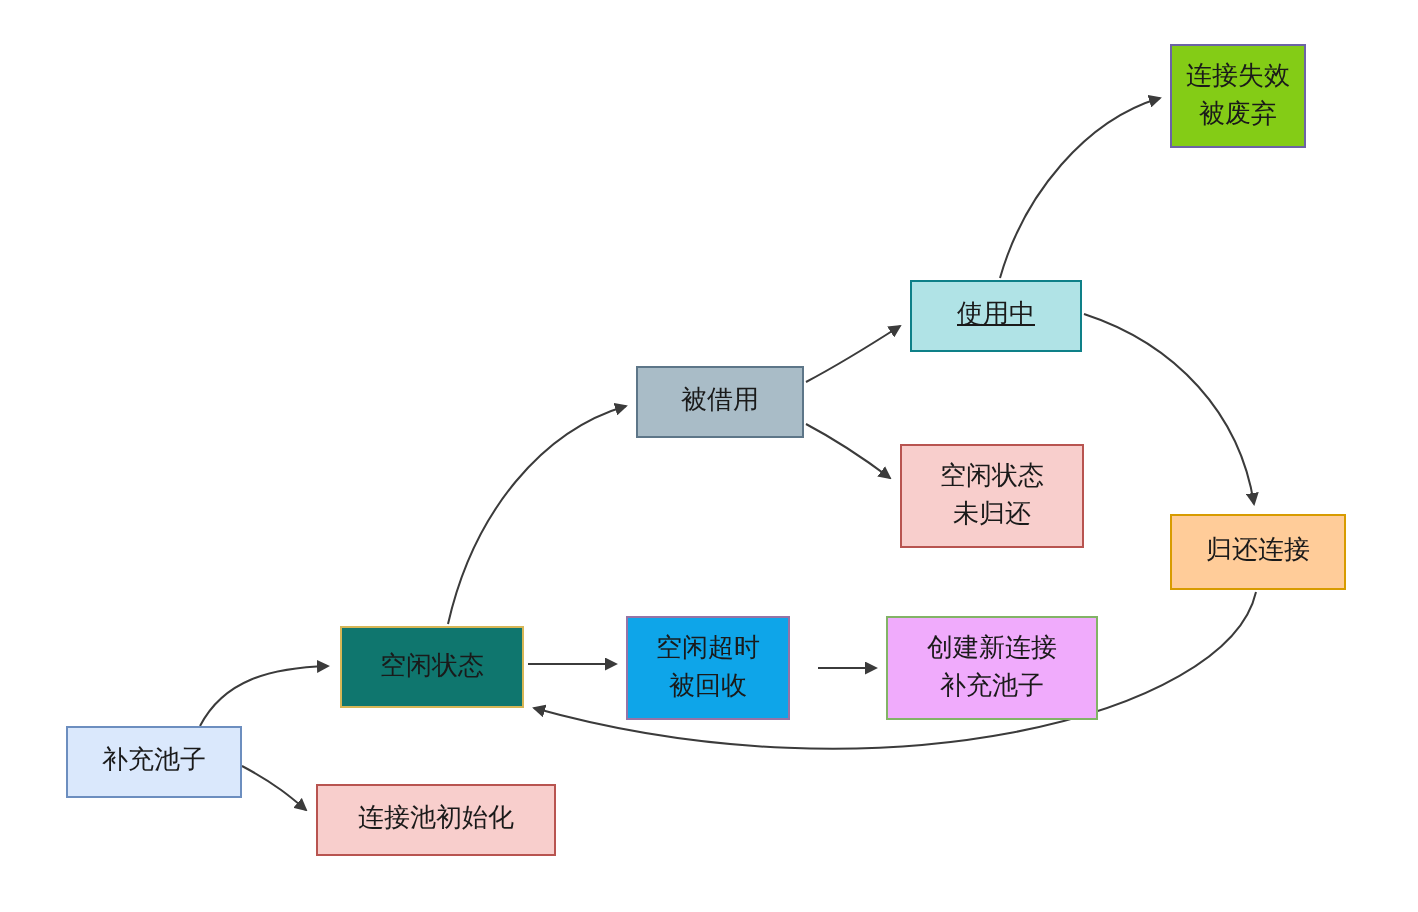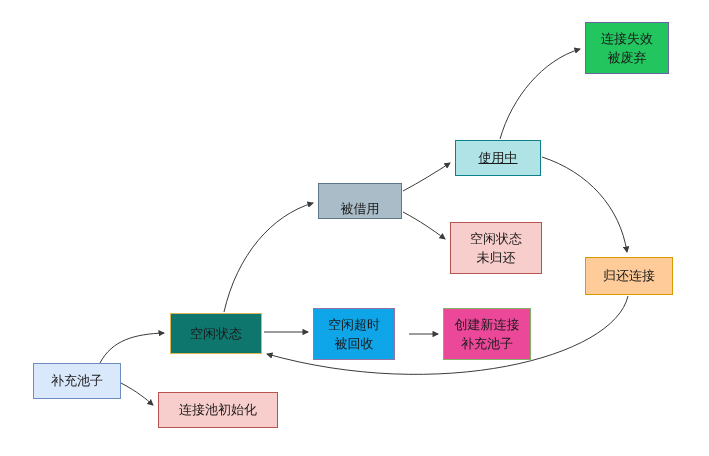--- a/index.html
+++ b/index.html
@@ -73,34 +73,34 @@
 
   <div class="node" style="left: 170px; top: 313px; width: 92px; height: 41px; background: #0f766e; border-color: rgb(214, 182, 86);">
     <span class="label">空闲状态</span>
   </div>
 
   <div class="node" style="left: 313px; top: 308px; width: 82px; height: 52px; background: #0ea5e9; border-color: rgb(150, 115, 166);">
     <span class="label">空闲超时
 被回收</span>
   </div>
 
-  <div class="node" style="left: 443px; top: 308px; width: 88px; height: 52px; background: #ec4899; border-color: rgb(130, 179, 102);">
+  <div class="node" style="left: 443px; top: 308px; width: 106px; height: 52px; background: #f0abfc; border-color: rgb(130, 179, 102);">
     <span class="label">创建新连接
 补充池子</span>
   </div>
 
-  <div class="node" style="left: 318px; top: 183px; width: 84px; height: 36px; background: rgb(169, 188, 199); border-color: rgb(93, 118, 136); align-items: flex-end;">
+  <div class="node" style="left: 318px; top: 183px; width: 84px; height: 36px; background: rgb(169, 188, 199); border-color: rgb(93, 118, 136);">
     <span class="label">被借用</span>
   </div>
 
   <div class="node" style="left: 455px; top: 140px; width: 86px; height: 36px; background: rgb(176, 227, 230); border-color: rgb(14, 128, 136); text-decoration: underline;">
     <span class="label">使用中</span>
   </div>
 
-  <div class="node" style="left: 585px; top: 22px; width: 84px; height: 52px; background: #22c55e; border-color: rgb(108, 99, 165);">
+  <div class="node" style="left: 585px; top: 22px; width: 68px; height: 52px; background: #84cc16; border-color: rgb(108, 99, 165);">
     <span class="label">连接失效
 被废弃</span>
   </div>
 
   <div class="node" style="left: 450px; top: 222px; width: 92px; height: 52px; background: rgb(248, 206, 204); border-color: rgb(184, 84, 80);">
     <span class="label">空闲状态
 未归还</span>
   </div>
 
   <div class="node" style="left: 585px; top: 257px; width: 88px; height: 38px; background: rgb(255, 204, 153); border-color: rgb(215, 155, 0);">

